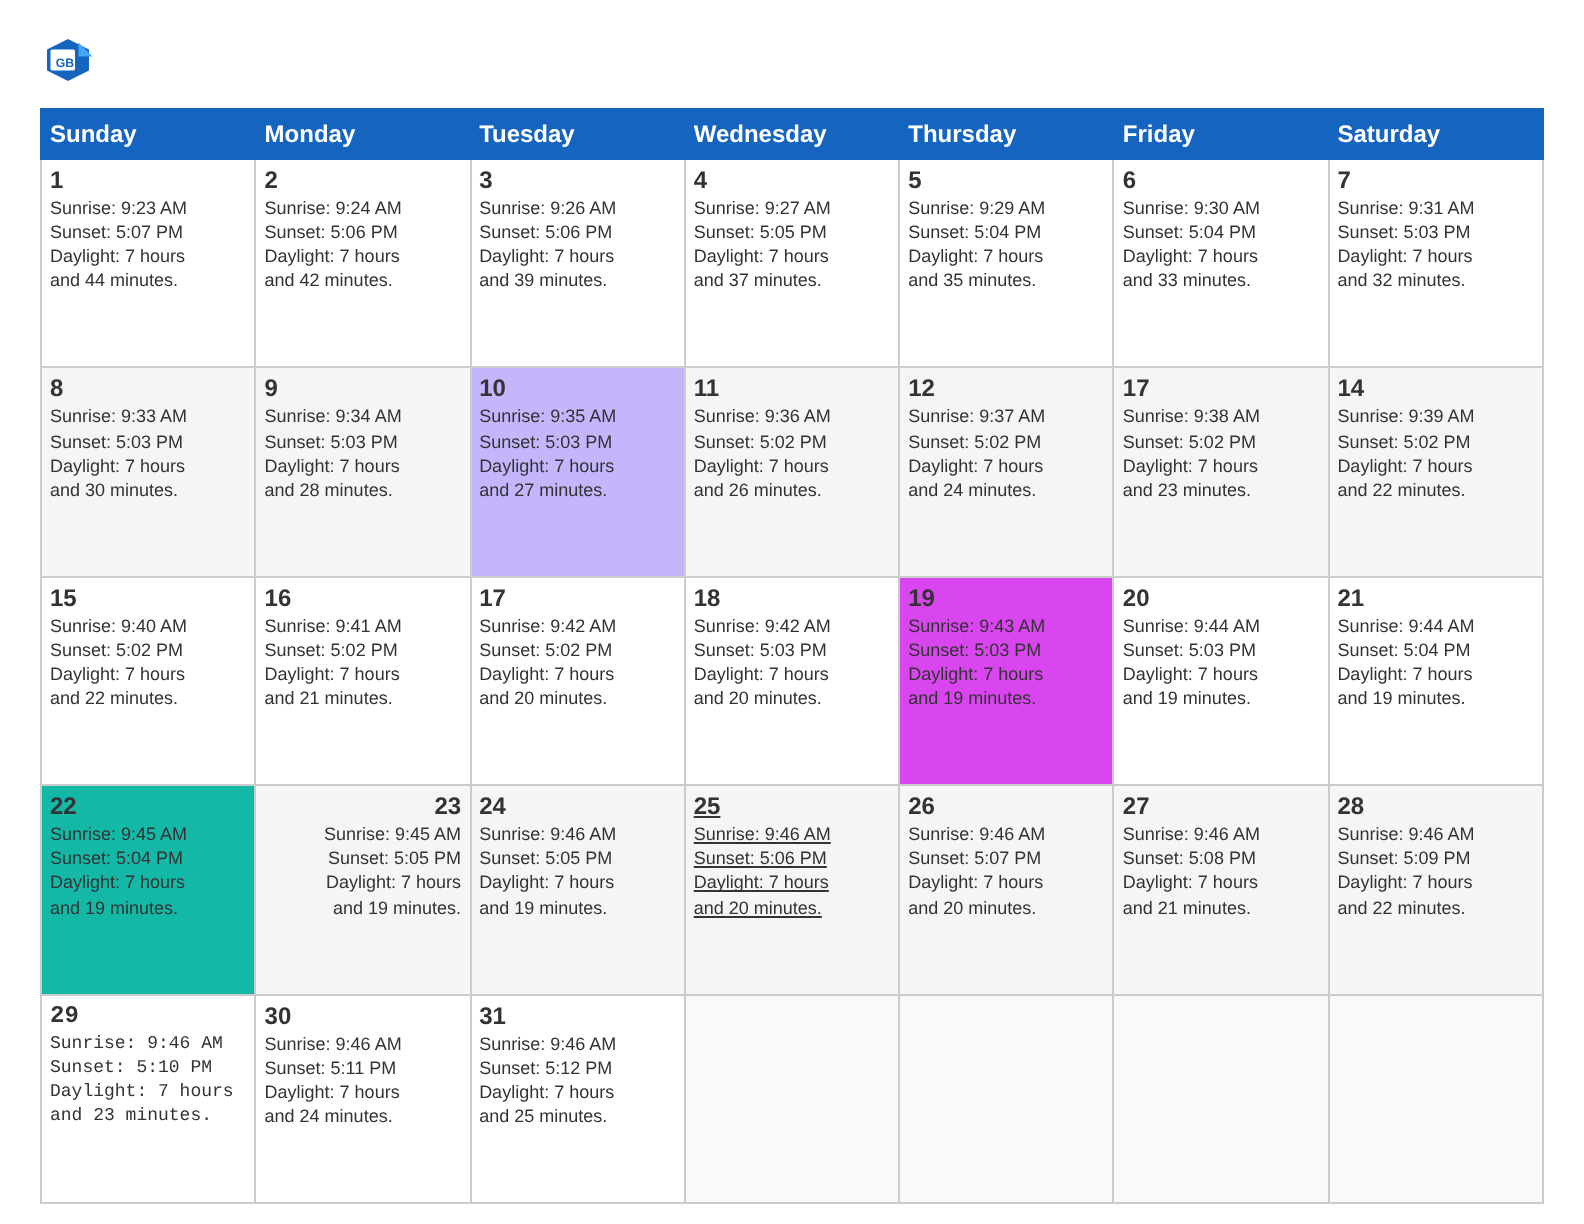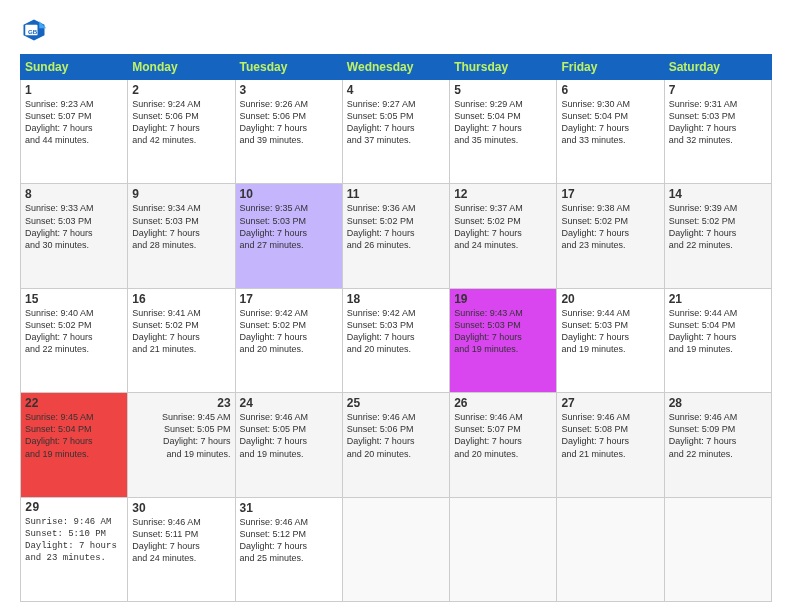--- a/index.html
+++ b/index.html
@@ -54,21 +54,21 @@
     }
     .calendar {
       flex: 1;
       border: 1px solid #ccc;
       border-collapse: collapse;
       width: 100%;
       table-layout: fixed;
     }
     .calendar th {
       background: #1565c0;
-      color: #bef264;
+      color: #ffffff;
       font-size: 12px;
       font-weight: bold;
       padding: 5px 4px;
       text-align: left;
       border: 1px solid #1565c0;
     }
     .calendar td {
       border: 1px solid #ccc;
       vertical-align: top;
       padding: 3px 4px;
@@ -157,24 +157,24 @@
         <tr>
           <td style="background: rgb(255, 255, 255);"><span class="day-num">15</span><span class="day-info">Sunrise: 9:40 AM<br>Sunset: 5:02 PM<br>Daylight: 7 hours<br>and 22 minutes.</span></td>
           <td style="background: rgb(255, 255, 255);"><span class="day-num">16</span><span class="day-info">Sunrise: 9:41 AM<br>Sunset: 5:02 PM<br>Daylight: 7 hours<br>and 21 minutes.</span></td>
           <td style="background: rgb(255, 255, 255);"><span class="day-num">17</span><span class="day-info">Sunrise: 9:42 AM<br>Sunset: 5:02 PM<br>Daylight: 7 hours<br>and 20 minutes.</span></td>
           <td style="background: rgb(255, 255, 255); border-radius: 10px;"><span class="day-num">18</span><span class="day-info">Sunrise: 9:42 AM<br>Sunset: 5:03 PM<br>Daylight: 7 hours<br>and 20 minutes.</span></td>
           <td style="background: #d946ef;"><span class="day-num">19</span><span class="day-info">Sunrise: 9:43 AM<br>Sunset: 5:03 PM<br>Daylight: 7 hours<br>and 19 minutes.</span></td>
           <td style="background: rgb(255, 255, 255);"><span class="day-num">20</span><span class="day-info">Sunrise: 9:44 AM<br>Sunset: 5:03 PM<br>Daylight: 7 hours<br>and 19 minutes.</span></td>
           <td style="background: rgb(255, 255, 255);"><span class="day-num">21</span><span class="day-info">Sunrise: 9:44 AM<br>Sunset: 5:04 PM<br>Daylight: 7 hours<br>and 19 minutes.</span></td>
         </tr>
         <tr>
-          <td style="background: #ef4444;"><span class="day-num">22</span><span class="day-info">Sunrise: 9:45 AM<br>Sunset: 5:04 PM<br>Daylight: 7 hours<br>and 19 minutes.</span></td>
+          <td style="background: #14b8a6;"><span class="day-num">22</span><span class="day-info">Sunrise: 9:45 AM<br>Sunset: 5:04 PM<br>Daylight: 7 hours<br>and 19 minutes.</span></td>
           <td style="background: rgb(245, 245, 245); text-align: right;"><span class="day-num">23</span><span class="day-info">Sunrise: 9:45 AM<br>Sunset: 5:05 PM<br>Daylight: 7 hours<br>and 19 minutes.</span></td>
           <td style="background: rgb(245, 245, 245);"><span class="day-num">24</span><span class="day-info">Sunrise: 9:46 AM<br>Sunset: 5:05 PM<br>Daylight: 7 hours<br>and 19 minutes.</span></td>
-          <td style="background: rgb(245, 245, 245);"><span class="day-num">25</span><span class="day-info">Sunrise: 9:46 AM<br>Sunset: 5:06 PM<br>Daylight: 7 hours<br>and 20 minutes.</span></td>
+          <td style="background: rgb(245, 245, 245); text-decoration: underline;"><span class="day-num">25</span><span class="day-info">Sunrise: 9:46 AM<br>Sunset: 5:06 PM<br>Daylight: 7 hours<br>and 20 minutes.</span></td>
           <td style="background: rgb(245, 245, 245);"><span class="day-num">26</span><span class="day-info">Sunrise: 9:46 AM<br>Sunset: 5:07 PM<br>Daylight: 7 hours<br>and 20 minutes.</span></td>
           <td style="background: rgb(245, 245, 245);"><span class="day-num">27</span><span class="day-info">Sunrise: 9:46 AM<br>Sunset: 5:08 PM<br>Daylight: 7 hours<br>and 21 minutes.</span></td>
           <td style="background: rgb(245, 245, 245);"><span class="day-num">28</span><span class="day-info">Sunrise: 9:46 AM<br>Sunset: 5:09 PM<br>Daylight: 7 hours<br>and 22 minutes.</span></td>
         </tr>
         <tr>
           <td style="background: rgb(255, 255, 255); font-family: Liberation Mono, monospace;"><span class="day-num">29</span><span class="day-info">Sunrise: 9:46 AM<br>Sunset: 5:10 PM<br>Daylight: 7 hours<br>and 23 minutes.</span></td>
           <td style="background: rgb(255, 255, 255);"><span class="day-num">30</span><span class="day-info">Sunrise: 9:46 AM<br>Sunset: 5:11 PM<br>Daylight: 7 hours<br>and 24 minutes.</span></td>
           <td style="background: rgb(255, 255, 255);"><span class="day-num">31</span><span class="day-info">Sunrise: 9:46 AM<br>Sunset: 5:12 PM<br>Daylight: 7 hours<br>and 25 minutes.</span></td>
           <td class="empty-cell"></td>
           <td class="empty-cell"></td>

